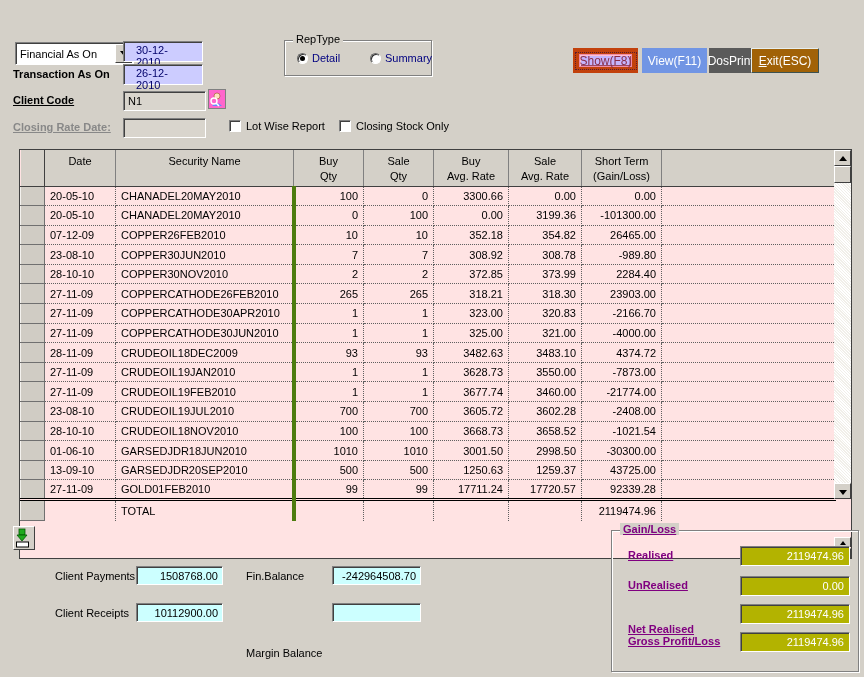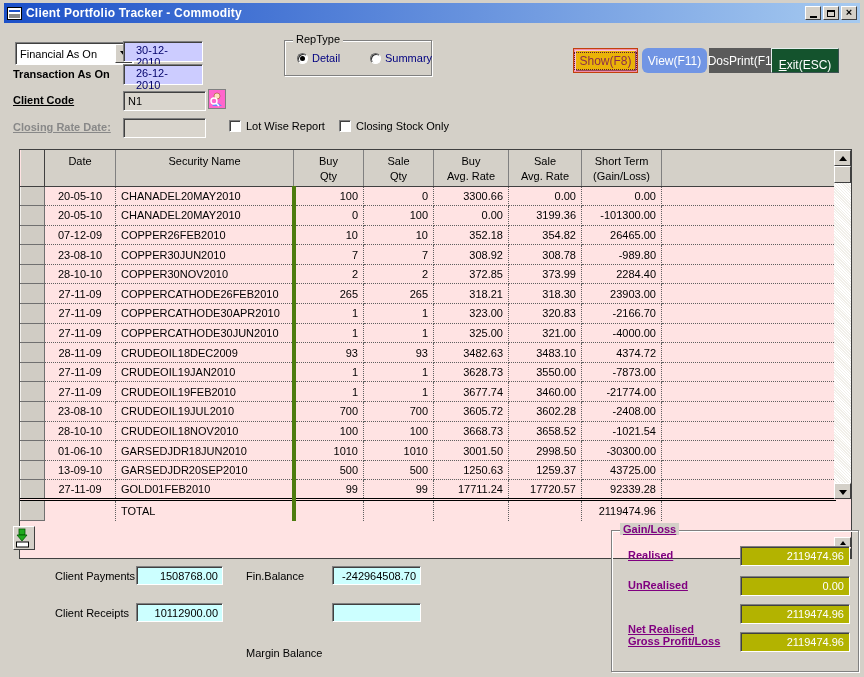--- a/index.html
+++ b/index.html
@@ -59,48 +59,48 @@
     border-radius:50%; background:#000; }
   .radio-label { color:#000080; }
   .checkbox { display:inline-flex; align-items:center; gap:5px; position:absolute; }
   .checkbox-box { width:12px; height:12px; background:#fff;
     border-top:1px solid #808080; border-left:1px solid #808080;
     border-bottom:1px solid #fff; border-right:1px solid #fff;
     box-shadow:inset 1px 1px 0 #404040; }
   
   .tr-btn { position:absolute; top:46px; height:25px; text-align:center; font-size:12px;
     display:flex; align-items:center; justify-content:center; cursor:default; }
-  #btn-show { left:570px; width:65px; background:#eab308; color:#8b2e4a;
-    border:1px solid #c2410c; box-shadow:inset 0 0 0 1px #ef8ba8, inset 2px 2px 0 #ffc0d0, inset -2px -2px 0 #9a4a62; }
+  #btn-show { left:570px; width:65px; background:#c4b5fd; color:#8b2e4a;
+    border:6px solid #c2410c; box-shadow:inset 0 0 0 1px #ef8ba8, inset 2px 2px 0 #ffc0d0, inset -2px -2px 0 #9a4a62; }
   #btn-show .dotted { border:1px dotted #5a1c30; padding:1px 4px; }
-  #btn-view { left:639px; width:65px; background:#7195e4; color:#fff;border-radius:6px; }
+  #btn-view { left:639px; width:65px; background:#7195e4; color:#fff; }
   #btn-dosprint { left:706px; width:68px; background:#5a5a5a; color:#fff; }
-  #btn-exit { left:768px; width:68px; background:#14532d; color:#fff;
+  #btn-exit { left:748px; width:68px; background:#a16207; color:#fff;
     border-top:1px solid #e6eeee; border-left:1px solid #e6eeee;
-    border-bottom:1px solid #3c5252; border-right:1px solid #3c5252;align-items:flex-end; }
+    border-bottom:1px solid #3c5252; border-right:1px solid #3c5252; }
   
   .ul { text-decoration:underline; }
   #client-code-label { left:10px; top:92px; text-decoration:underline; }
   #closing-rate-label { left:10px; top:119px; color:#888; text-decoration:underline; }
   .gray-field { background:#d9d5cd; color:#000; }
   .search-btn { position:absolute; left:205px; top:87px; width:18px; height:20px; padding:0; border:1px solid #808080; }
   
   #grid { position:absolute; left:16px; top:147px; width:833px; height:410px;
     border:1px solid #404040; background:#ffe3e3; }
   #grid table { border-collapse:collapse; table-layout:fixed; width:815px; }
   #grid th, #grid td { overflow:hidden; white-space:nowrap; font-weight:normal; }
   #grid thead th { height:36px; background:#d4d0c8; text-align:center; vertical-align:top;
     padding-top:4px; border-right:1px solid #808080; border-bottom:1px solid #404040;
     white-space:pre-line; line-height:1.35; }
   #grid thead th.rowhdr-h { border-right:1px solid #404040; }
   #grid tbody td { height:19.6px; background:#ffe3e3; border-bottom:1px dotted #606060;
     border-right:1px dotted #606060; padding:0 5px; }
   #grid tbody td.rowhdr, #grid tfoot td.rowhdr { background:#d0ccc4; border-top:1px solid #f4f2ee;
     border-left:1px solid #f4f2ee; border-right:1px solid #707070; border-bottom:1px solid #707070; padding:0; }
-  #grid td.c0 { text-align:center; }
+  #grid td.c0 { text-align:left; }
   #grid td.c1 { text-align:left; border-right:4px solid #4d7c0f; }
   #grid td.c2, #grid td.c3, #grid td.c4, #grid td.c5, #grid td.c6 { text-align:right; }
   #grid td.filler { border-right:none; }
   #grid tfoot td { height:21px; background:#ffe3e3; border-top:3px double #000;
     border-right:1px dotted #606060; padding:0 5px; }
   #grid tfoot td.c6 { text-align:right; }
   
   .vscroll { position:absolute; right:0; top:0; width:17px; height:349px; background:#f1efe9;
     background-image:repeating-linear-gradient(45deg,#fff 0 1px,transparent 1px 2px); }
   .sb-btn { position:absolute; left:0; width:17px; height:16px; }
@@ -125,35 +125,20 @@
   .gl-title { font-weight:bold; color:#800080; text-decoration:underline; }
   .gl-label { position:absolute; left:16px; font-weight:bold; color:#800080; text-decoration:underline; }
   .gl-value { position:absolute; left:128px; width:110px; height:20px; background:#b3b300;
     color:#fff; text-align:right; padding:3px 5px; }
 </style>
 </head>
 <body>
 
 <div id="window">
 
-  <div class="titlebar">
-    <span class="title-icon"></span>
-    <span class="title-text">Client Portfolio Tracker - Commodity</span>
-    <div class="win-btns">
-      <div class="win-btn">
-          <span class="glyph-min"></span>
-        </div>
-      <div class="win-btn">
-          <span class="glyph-max"></span>
-        </div>
-      <div class="win-btn">
-          <span class="glyph-close">×</span>
-        </div>
-    </div>
-  </div>
 
   <div class="combo sunken">
     <span>Financial As On</span>
     <span class="combo-arrow-btn raised">
         <span class="tri-down"></span>
       </span>
   </div>
   <div class="date-field sunken" style="top:39px;">30-12-2010</div>
   <div class="date-field sunken" style="top:62px;">26-12-2010</div>
   <div class="lbl-bold" style="left:10px; top:66px;">Transaction As On</div>

